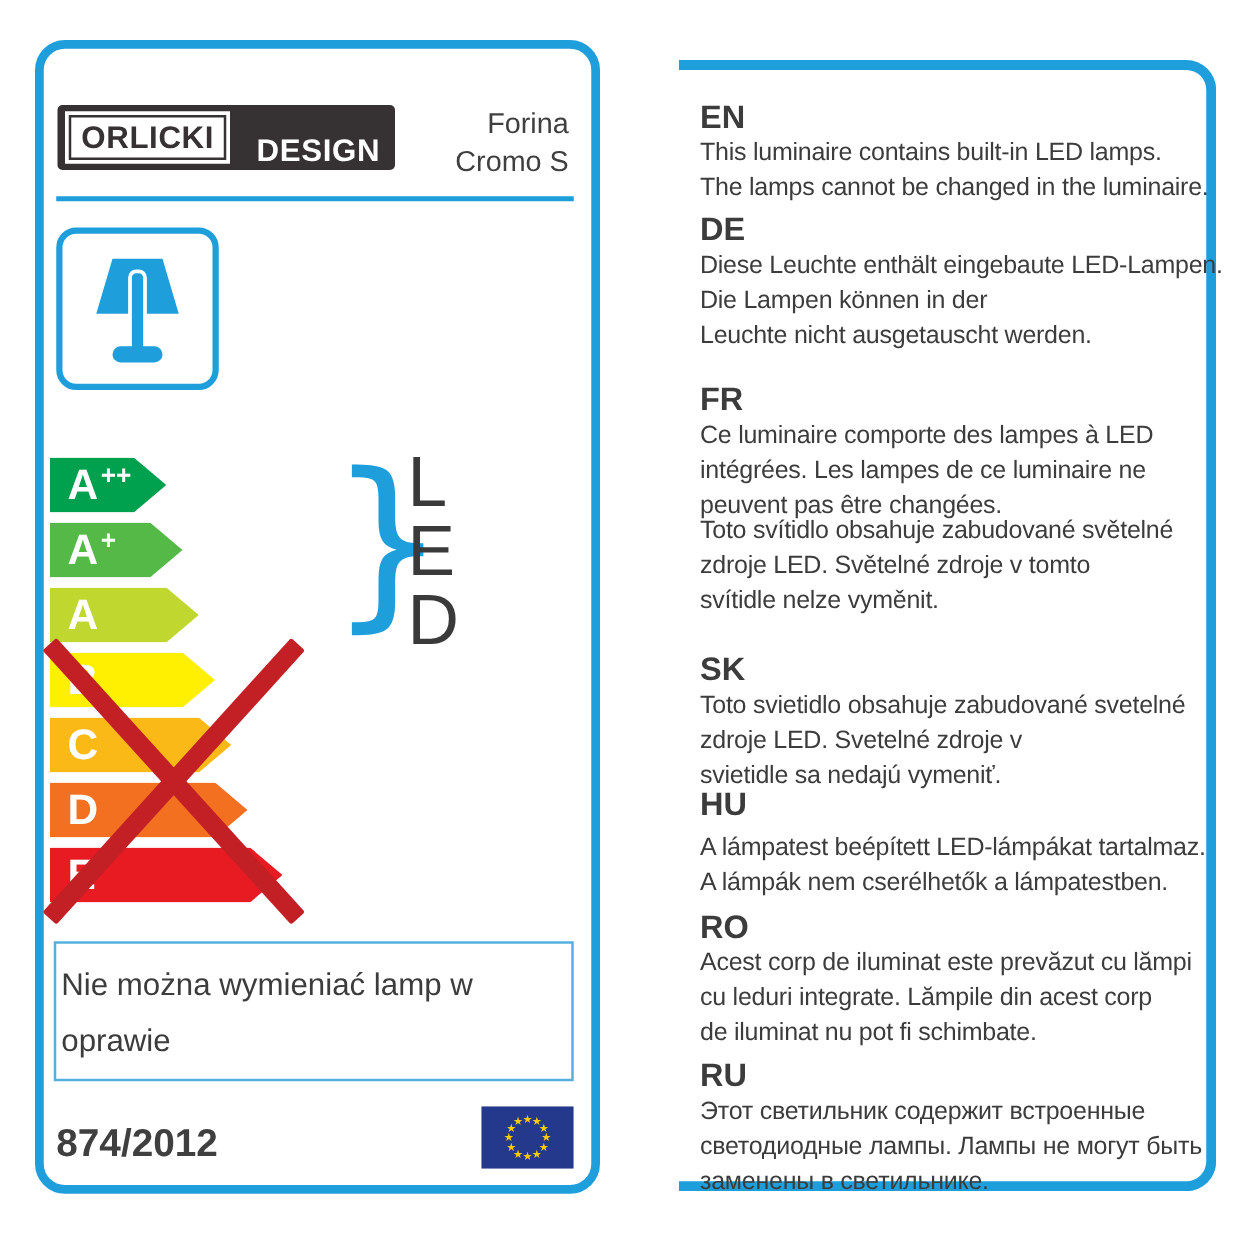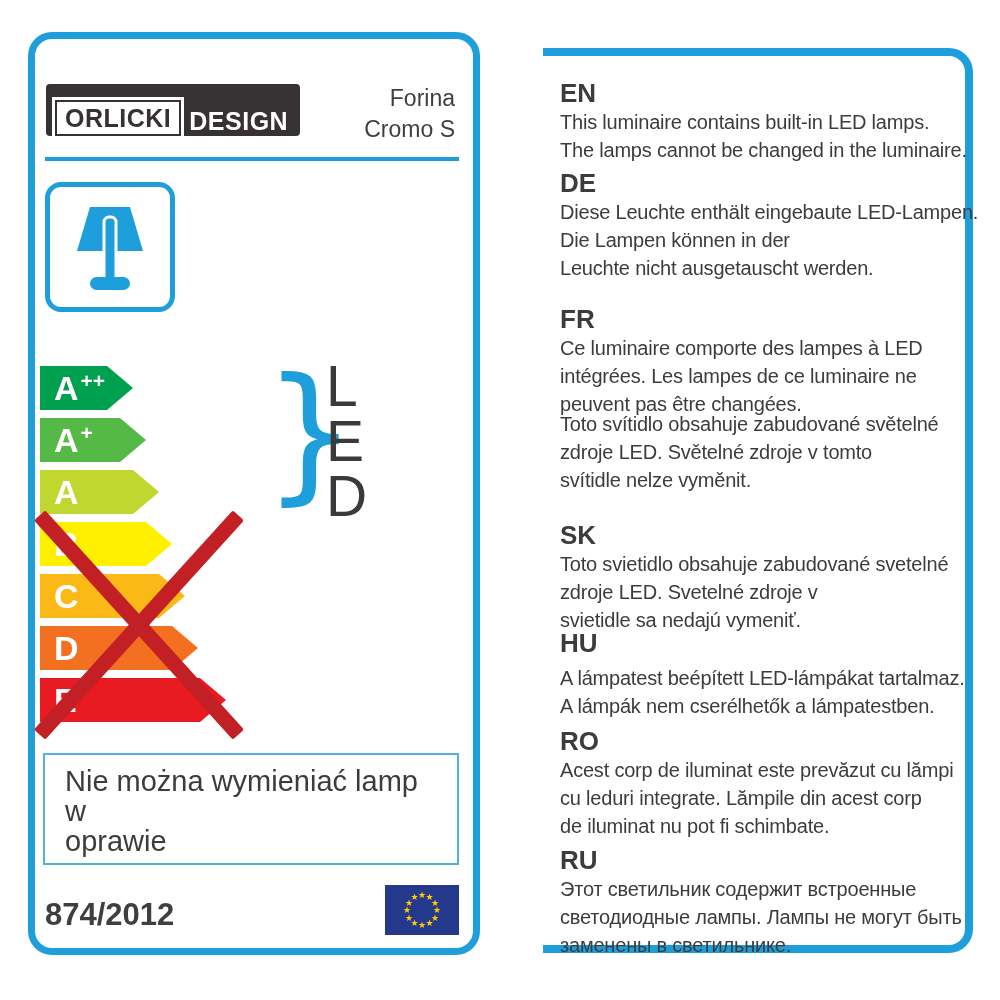--- a/index.html
+++ b/index.html
@@ -16,21 +16,21 @@
   }
   
   .card{
     position:absolute;left:28px;top:32px;width:438px;height:909px;
     border:7px solid var(--blue);border-radius:24px;background:#fff;
   }
   .card *{box-sizing:border-box;}
   .logo{
     position:absolute;left:11px;top:45px;height:52px;
     background:var(--logo-dark);border-radius:4px;
-    display:flex;align-items:flex-end;padding:0 12px 0 9px;gap:8px;
+    display:flex;align-items:center;padding:0 12px 0 9px;gap:24px;
   }
   .logo-orlicki{
     background:#fff;border:2px solid var(--logo-dark);box-shadow:0 0 0 3px #fff;
     padding:1px 8px;font-weight:bold;font-size:25px;color:var(--logo-dark);
     letter-spacing:.5px;line-height:30px;
   }
   .logo-design{color:#fff;font-weight:bold;font-size:25px;letter-spacing:.5px;margin-top:22px;}
   .product{
     position:absolute;left:268px;top:44px;width:152px;text-align:right;
     font-size:23px;line-height:31px;color:#3f3f3f;white-space:pre-line;
@@ -73,22 +73,22 @@
     position:absolute;left:228px;top:316px;font-size:148px;line-height:156px;
     color:var(--blue);font-family:"DejaVu Sans", sans-serif;font-weight:400;
   }
   .led{
     position:absolute;left:291px;top:320px;font-size:57px;line-height:55px;
     color:#3a3a3a;white-space:pre-line;
   }
   
   .notebox{
     position:absolute;left:8px;top:714px;width:416px;height:112px;
-    border:2px solid #55b0de;padding:11px 20px;
-    font-size:29px;line-height:30px;white-space:pre-line;
+    border:2px solid #55b0de;padding:11px 4px;
+    font-size:25px;line-height:45px;white-space:pre-line;
   }
   .reg{position:absolute;left:10px;top:858px;font-size:31px;font-weight:bold;color:#3f3f3f;text-align:center;}
   .flag{position:absolute;left:350px;top:846px;width:74px;height:50px;}
   
   .panel{
     position:absolute;left:543px;top:48px;width:430px;height:905px;
     border:8px solid var(--blue);border-left:none;
     border-radius:0 24px 24px 0;box-sizing:border-box;background:#fff;
   }
   .lang{position:absolute;left:17px;}

